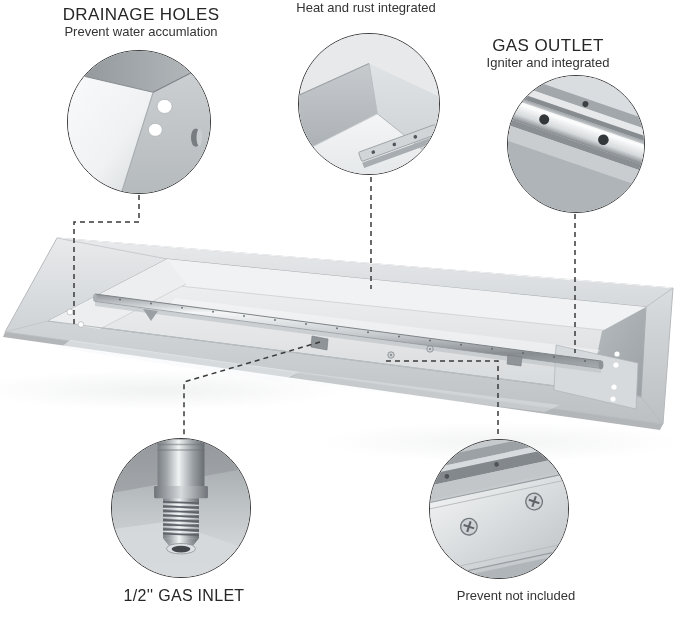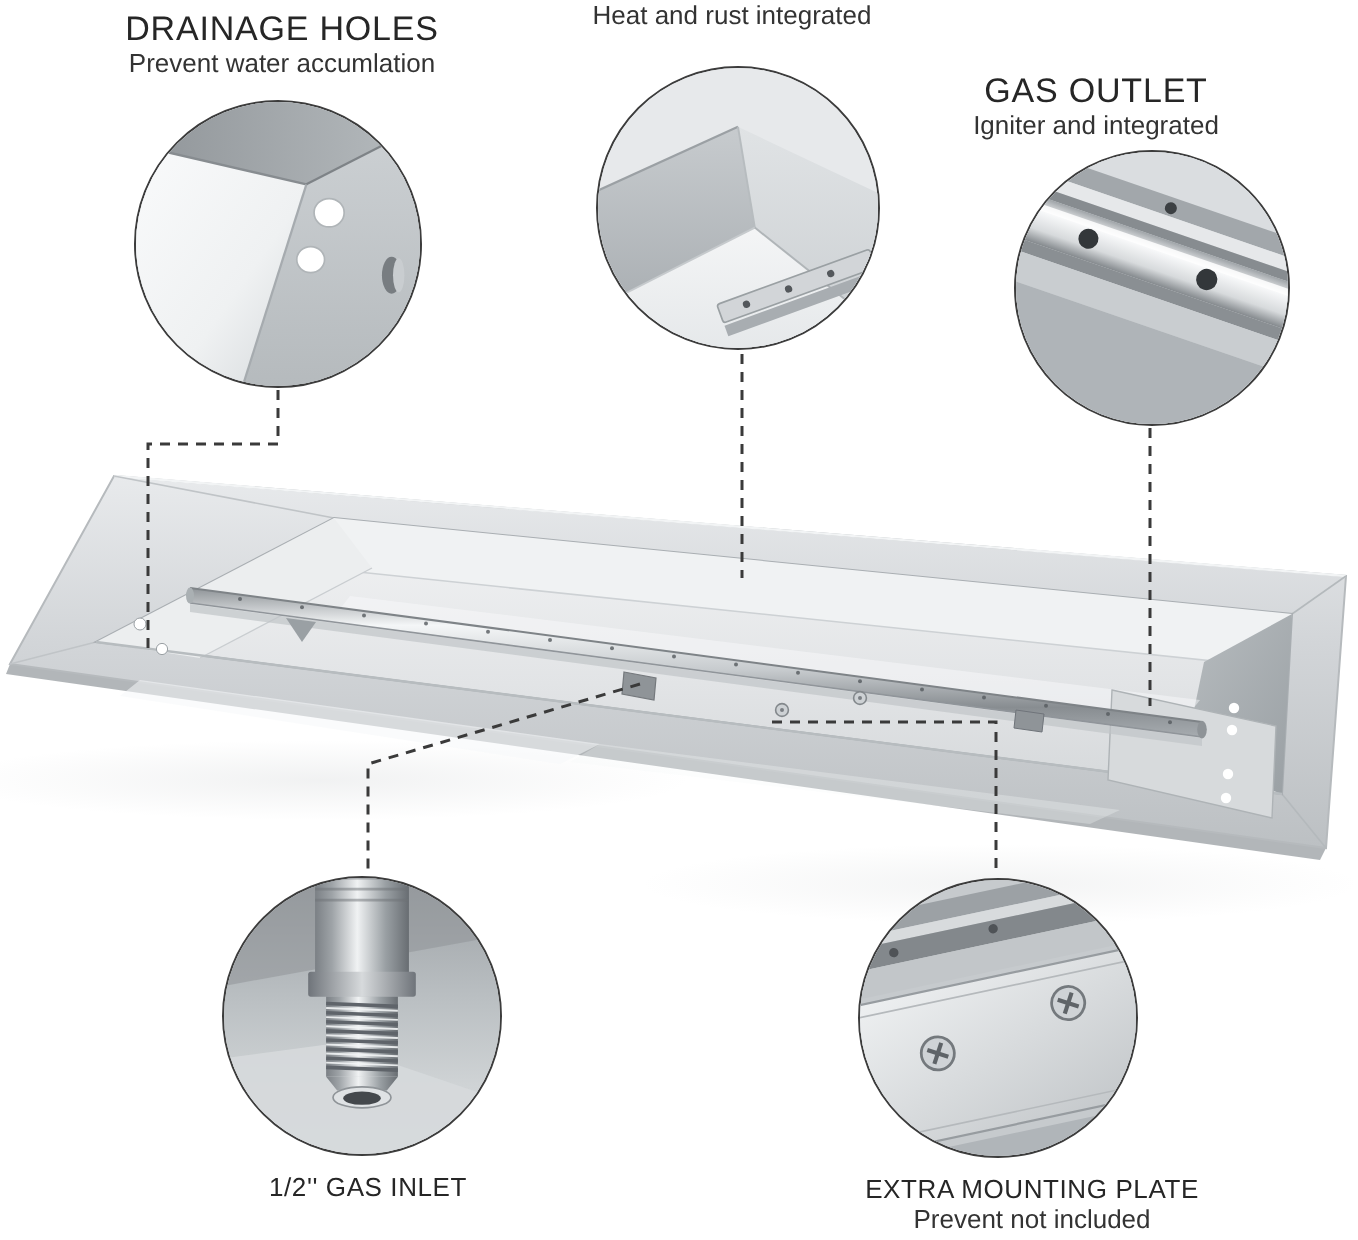--- a/index.html
+++ b/index.html
@@ -4,21 +4,21 @@
 <style>
   html,body{margin:0;padding:0;background:#ffffff;}
   .canvas{
     position:relative;width:679px;height:620px;background:#ffffff;
     font-family:"Liberation Sans",sans-serif;overflow:hidden;
   }
   .layer{position:absolute;left:0;top:0;}
   .lbl{position:absolute;transform:translateX(-50%);text-align:center;white-space:nowrap;}
   .lbl .t{font-weight:normal;font-size:17px;letter-spacing:.4px;color:#262626;line-height:1.08;}
   .lbl .s{font-size:13px;color:#333333;line-height:1.15;margin-top:1px;}
-  .lbl.small .t{font-size:13px;letter-spacing:.3px;}
+  .lbl.small .t{font-size:16px;letter-spacing:.3px;}
   .circle{
     position:absolute;border-radius:50%;border:1.4px solid #3c3c3c;
     overflow:hidden;box-sizing:border-box;background:#dfe2e4;
   }
   .circle svg{display:block;width:100%;height:100%;}
 </style>
 </head>
 <body>
 
 <div class="canvas">
@@ -344,17 +344,16 @@
   <div class="lbl" style="left:548px;top:37px;">
     <div class="t">GAS OUTLET</div>
     <div class="s">Igniter and integrated</div>
   </div>
 
   <div class="lbl small" style="left:184px;top:587px;">
     <div class="t">1/2'' GAS INLET</div>
   </div>
 
   <div class="lbl small" style="left:516px;top:588px;">
-    <div class="t">EXTRA MOUNTING PLATE</div>
     <div class="s">Prevent not included</div>
   </div>
 
 </div>
 
 </body></html>

